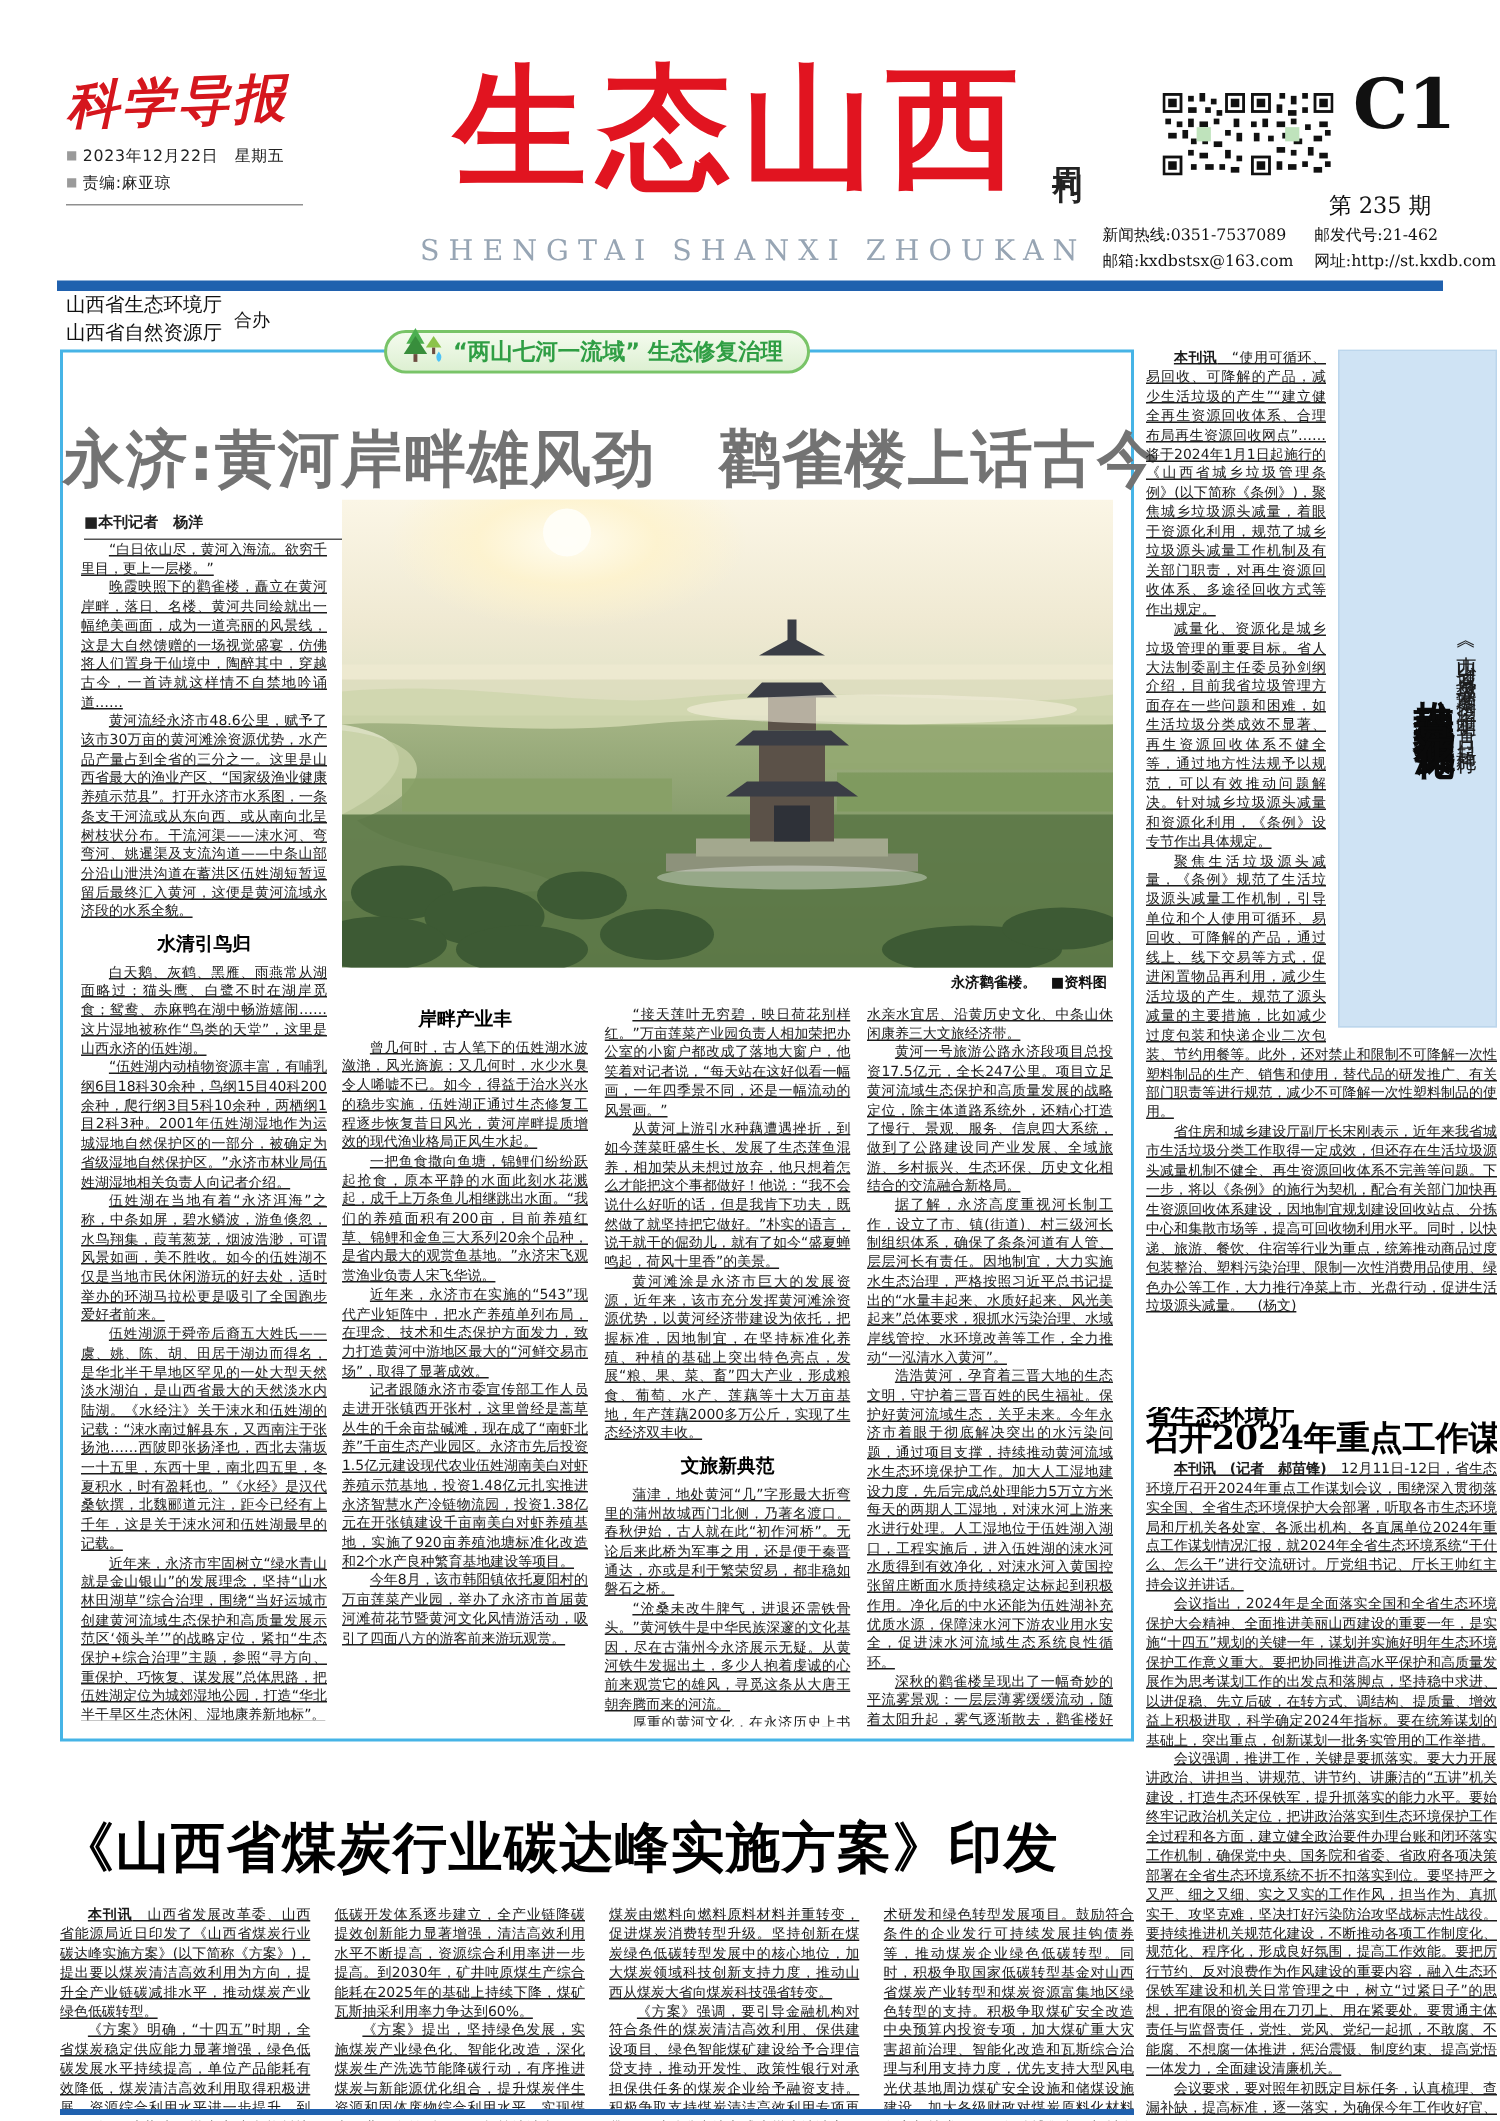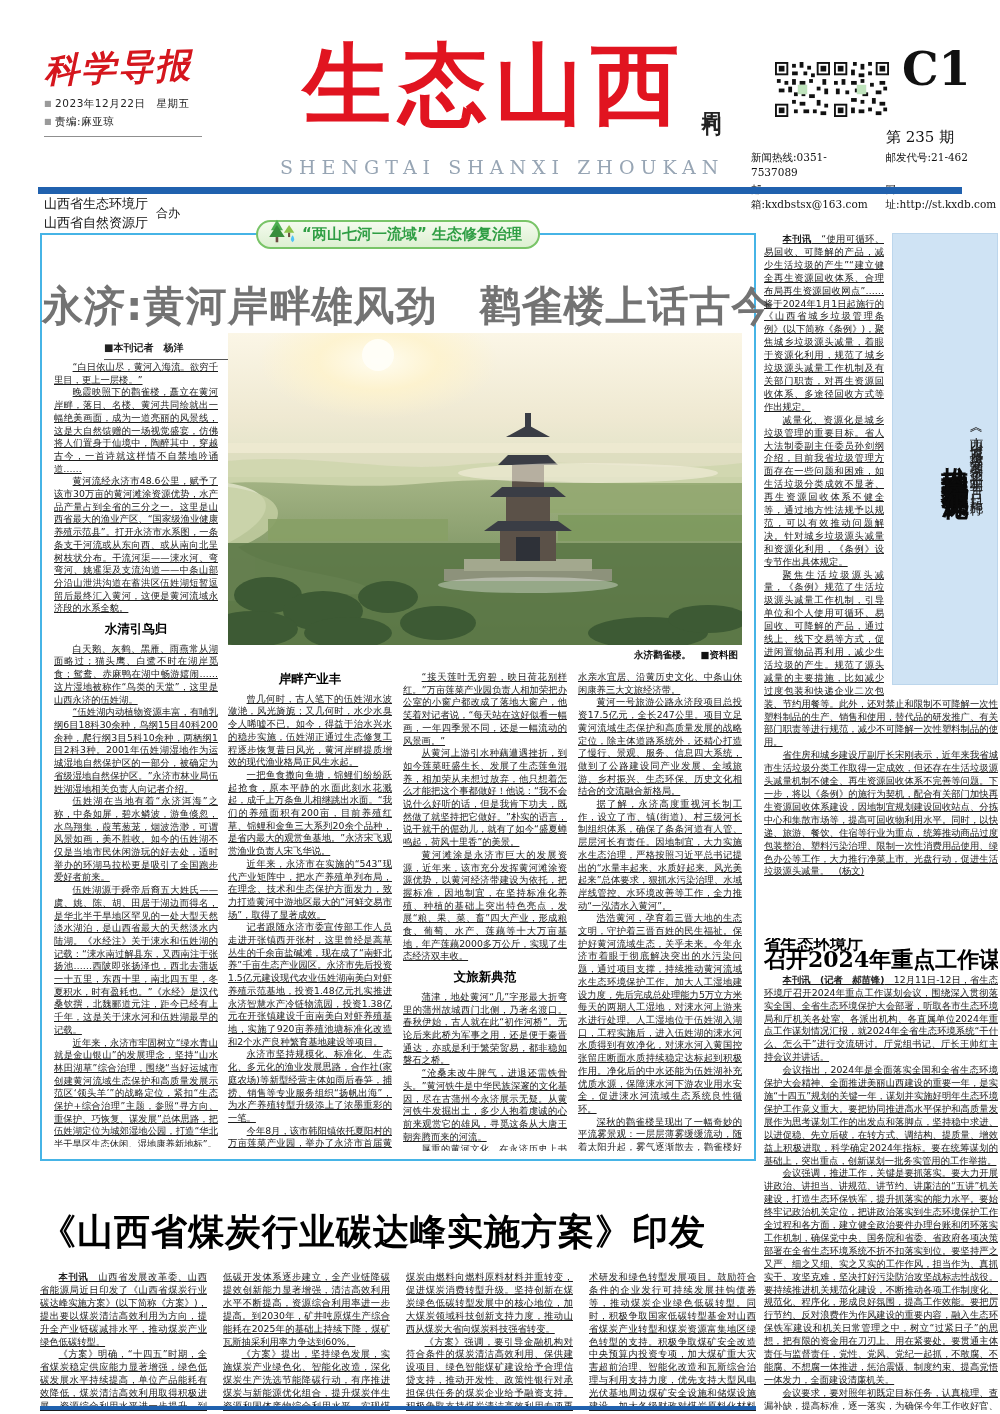--- a/index.html
+++ b/index.html
@@ -40,44 +40,44 @@
   .qr-wrap { position:absolute; left:775px; top:62px; display:flex; gap:4px; }
   .qr-wrap svg { width:55px; height:55px; background:#fff; }
   .page-code {
     position:absolute; left:902px; top:42px; font-family:"DejaVu Serif", serif;
     font-weight:bold; font-size:46px; color:#111;
   }
   .issue-no { position:absolute; left:886px; top:128px; font-family:"DejaVu Serif", serif; font-size:15px; color:#111; }
   .contact {
     position:absolute; left:735px; top:150px; display:grid;
     grid-template-columns:auto auto; column-gap:14px; row-gap:2px;
-    font-family:"DejaVu Serif", serif; font-size:10.5px; color:#111; line-height:15px;margin-left:16px;
+    font-family:"DejaVu Serif", serif; font-size:10.5px; color:#111; line-height:15px;
   }
   .blue-bar { position:absolute; left:38px; top:187px; width:924px; height:7px; background:#2061ae; }
 
   
   .main-box {
     position:absolute; left:40px; top:233px; width:716px; height:928px;
     border:2px solid #46b4e6; background:#fff;
   }
   .badge {
     position:absolute; left:50%; top:-15px; transform:translateX(-50%);
-    display:flex; align-items:center; gap:4px; padding:3px 16px 3px 10px;
+    display:flex; align-items:flex-start; gap:4px; padding:3px 16px 3px 10px;
     background:linear-gradient(#f4fbee,#ddf0d2); border:2px solid #79c468; border-radius:16px;
     font-size:15px; font-weight:bold; color:#2f9e44; white-space:nowrap;
   }
   .badge svg { width:30px; height:26px; margin-top:-8px; }
   .headline {
     margin-top:44px; text-align:right; font-size:41px; font-weight:700;
     letter-spacing:1px; color:#737373; white-space:nowrap;
   }
   .byline {
     position:absolute; left:14px; top:106px; width:175px;
     font-size:10px; font-weight:bold; color:#222;
-    border-bottom:1px solid #555; padding-bottom:4px;margin-left:48px;
+    border-bottom:1px solid #555; padding-bottom:4px;
   }
   .col { position:absolute; overflow:hidden; font-size:9.3px; line-height:12.7px; text-align:justify; color:#1c1c1c; }
   .col-1 { left:12px;  top:126px; width:164px; height:786px; }
   .col-2 { left:186px; top:436px; width:164px; height:480px; }
   .col-3 { left:361px; top:436px; width:164px; height:480px; }
   .col-4 { left:536px; top:436px; width:164px; height:480px; }
   .para { margin:0; text-indent:2em;text-decoration:underline; }
   .para.cont { text-indent:0; }
   .subhead { font-size:12.5px; font-weight:bold; text-align:center; margin:8px 0 7px; color:#000; }
   .subhead:first-child { margin-top:2px; }
@@ -337,21 +337,20 @@
         <p class="para">伍姓湖在当地有着“永济洱海”之称，中条如屏，碧水鳞波，游鱼倏忽，水鸟翔集，葭苇葱茏，烟波浩渺，可谓风景如画，美不胜收。如今的伍姓湖不仅是当地市民休闲游玩的好去处，适时举办的环湖马拉松更是吸引了全国跑步爱好者前来。</p>
         <p class="para">伍姓湖源于舜帝后裔五大姓氏——虞、姚、陈、胡、田居于湖边而得名，是华北半干旱地区罕见的一处大型天然淡水湖泊，是山西省最大的天然淡水内陆湖。《水经注》关于涑水和伍姓湖的记载：“涑水南过解县东，又西南注于张扬池……西陂即张扬泽也，西北去蒲坂一十五里，东西十里，南北四五里，冬夏积水，时有盈耗也。”《水经》是汉代桑钦撰，北魏郦道元注，距今已经有上千年，这是关于涑水河和伍姓湖最早的记载。</p>
         <p class="para">近年来，永济市牢固树立“绿水青山就是金山银山”的发展理念，坚持“山水林田湖草”综合治理，围绕“当好运城市创建黄河流域生态保护和高质量发展示范区‘领头羊’”的战略定位，紧扣“生态保护+综合治理”主题，参照“寻方向、重保护、巧恢复、谋发展”总体思路，把伍姓湖定位为城郊湿地公园，打造“华北半干旱区生态休闲、湿地康养新地标”。</p>
       </div>
     <div class="col col-2">
         <div class="subhead">岸畔产业丰</div>
         <p class="para">曾几何时，古人笔下的伍姓湖水波潋滟，风光旖旎；又几何时，水少水臭令人唏嘘不已。如今，得益于治水兴水的稳步实施，伍姓湖正通过生态修复工程逐步恢复昔日风光，黄河岸畔提质增效的现代渔业格局正风生水起。</p>
         <p class="para">一把鱼食撒向鱼塘，锦鲤们纷纷跃起抢食，原本平静的水面此刻水花溅起，成千上万条鱼儿相继跳出水面。“我们的养殖面积有200亩，目前养殖红草、锦鲤和金鱼三大系列20余个品种，是省内最大的观赏鱼基地。”永济宋飞观赏渔业负责人宋飞华说。</p>
         <p class="para">近年来，永济市在实施的“543”现代产业矩阵中，把水产养殖单列布局，在理念、技术和生态保护方面发力，致力打造黄河中游地区最大的“河鲜交易市场”，取得了显著成效。</p>
         <p class="para">记者跟随永济市委宣传部工作人员走进开张镇西开张村，这里曾经是蒿草丛生的千余亩盐碱滩，现在成了“南虾北养”千亩生态产业园区。永济市先后投资1.5亿元建设现代农业伍姓湖南美白对虾养殖示范基地，投资1.48亿元扎实推进永济智慧水产冷链物流园，投资1.38亿元在开张镇建设千亩南美白对虾养殖基地，实施了920亩养殖池塘标准化改造和2个水产良种繁育基地建设等项目。</p>
-        <p class="para">永济市坚持规模化、标准化、生态化、多元化的渔业发展思路，合作社(家庭农场)等新型经营主体如雨后春笋，捕捞、销售等专业服务组织“扬帆出海”，为水产养殖转型升级添上了浓墨重彩的一笔。</p>
         <p class="para">今年8月，该市韩阳镇依托夏阳村的万亩莲菜产业园，举办了永济市首届黄河滩荷花节暨黄河文化风情游活动，吸引了四面八方的游客前来游玩观赏。</p>
       </div>
     <div class="col col-3">
         <p class="para">“接天莲叶无穷碧，映日荷花别样红。”万亩莲菜产业园负责人相加荣把办公室的小窗户都改成了落地大窗户，他笑着对记者说，“每天站在这好似看一幅画，一年四季景不同，还是一幅流动的风景画。”</p>
         <p class="para">从黄河上游引水种藕遭遇挫折，到如今莲菜旺盛生长、发展了生态莲鱼混养，相加荣从未想过放弃，他只想着怎么才能把这个事都做好！他说：“我不会说什么好听的话，但是我肯下功夫，既然做了就坚持把它做好。”朴实的语言，说干就干的倔劲儿，就有了如今“盛夏蝉鸣起，荷风十里香”的美景。</p>
         <p class="para">黄河滩涂是永济市巨大的发展资源，近年来，该市充分发挥黄河滩涂资源优势，以黄河经济带建设为依托，把握标准，因地制宜，在坚持标准化养殖、种植的基础上突出特色亮点，发展“粮、果、菜、畜”四大产业，形成粮食、葡萄、水产、莲藕等十大万亩基地，年产莲藕2000多万公斤，实现了生态经济双丰收。</p>
         <div class="subhead">文旅新典范</div>
         <p class="para">蒲津，地处黄河“几”字形最大折弯里的蒲州故城西门北侧，乃著名渡口。春秋伊始，古人就在此“初作河桥”。无论后来此桥为军事之用，还是便于秦晋通达，亦或是利于繁荣贸易，都非稳如磐石之桥。</p>
         <p class="para">“沧桑未改牛脾气，进退还需铁骨头。”黄河铁牛是中华民族深邃的文化基因，尽在古蒲州今永济展示无疑。从黄河铁牛发掘出土，多少人抱着虔诚的心前来观赏它的雄风，寻觅这条从大唐王朝奔腾而来的河流。</p>
         <p class="para">厚重的黄河文化，在永济历史上书写了辉煌的篇章。作为山西省唯一的县级中国优秀旅游城市，永济市以创建国家文旅产业融合发展示范区为引领，全力打造涑</p>

